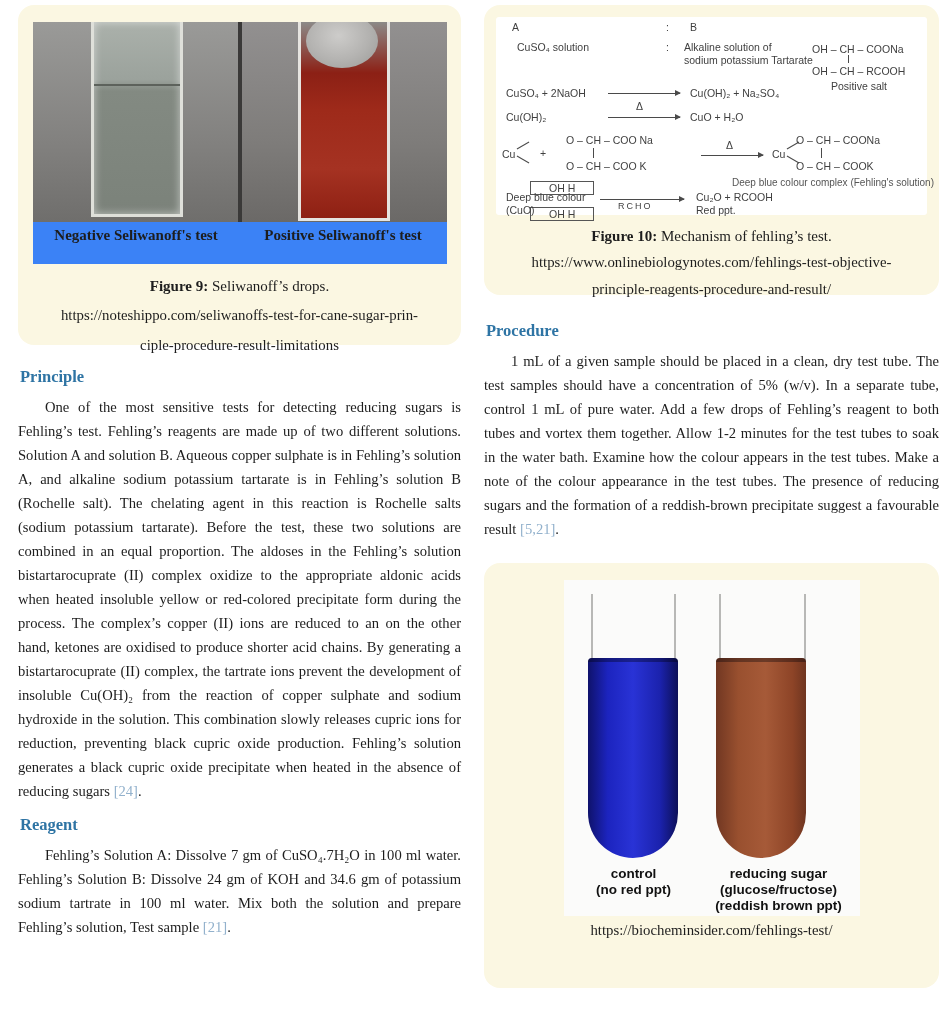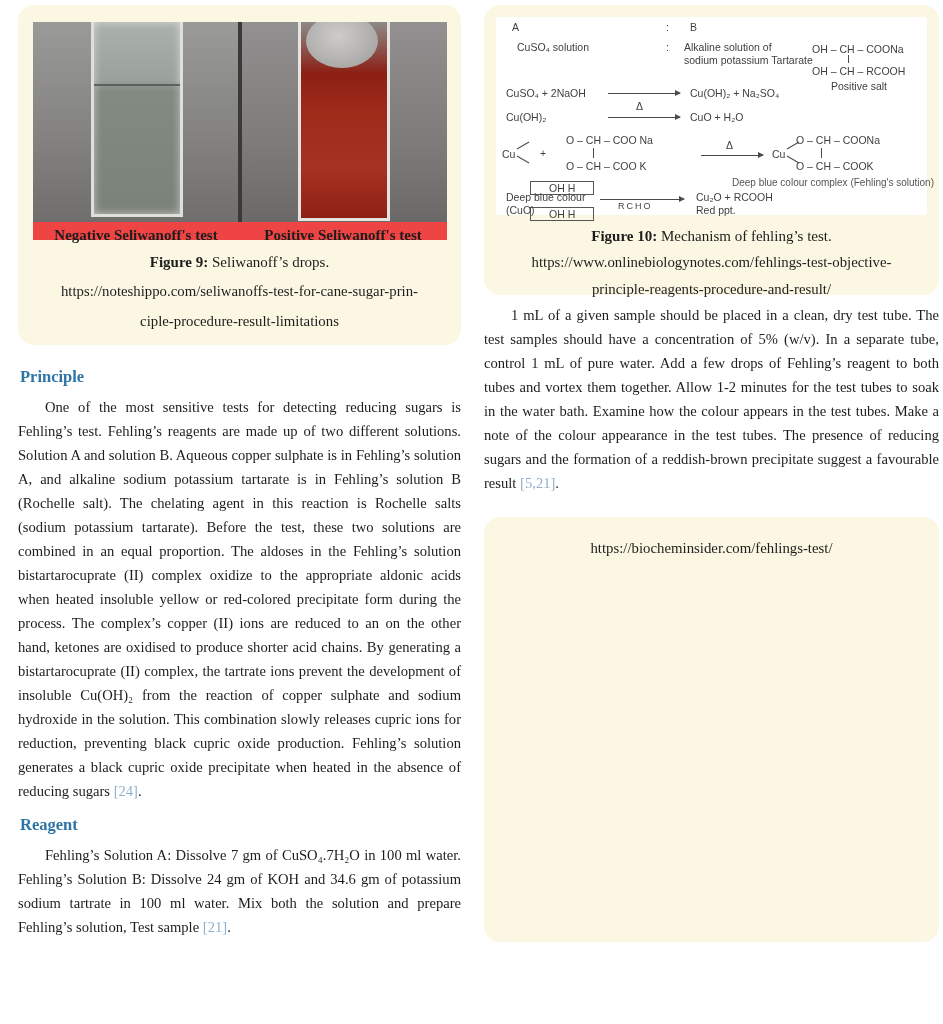--- a/index.html
+++ b/index.html
@@ -33,21 +33,21 @@
   .cuvette-neg { position:absolute; left:58px; top:0; width:86px; height:192px;
     border:3px solid #dfe0da; border-top:none;
     background:linear-gradient(180deg,#abb1ab 0%,#9ba29c 30%,#838a82 36%,#7b827a 100%);
     box-shadow:inset 0 0 8px rgba(255,255,255,0.55); }
   .cuvette-neg::after { content:""; position:absolute; left:0; right:0; top:62px; height:2px; background:#5d625c; }
   .cuvette-pos { position:absolute; left:58px; top:0; width:86px; height:196px;
     border:3px solid #e6e4e0; border-top:none; overflow:hidden;
     background:linear-gradient(180deg,#8c8a88 0%,#8c2015 26%,#9e2a1a 45%,#a53222 75%,#8e2013 100%); }
   .foam { position:absolute; left:5px; top:-8px; width:72px; height:54px; border-radius:50%;
     background:radial-gradient(ellipse at 45% 40%, #cdccca 0%, #b3b2b0 55%, #9a9996 100%); }
-  .photo9-labels { height:18px; background:#ef4444; display:flex; font-weight:bold; font-size:15px; }
+  .photo9-labels { height:42px; background:#3b82f6; display:flex; font-weight:bold; font-size:15px; }
   .photo9-labels .lbl { width:50%; text-align:center; line-height:26px; }
 
   
   #fig10 { height:290px; padding-top:12px; }
   .diagram { position:relative; width:431px; height:198px; margin:0 auto; background:#ffffff;
     font-family:"Liberation Sans","DejaVu Sans",sans-serif; font-size:10.5px; color:#3f3f3f; border-radius:3px; }
   .dg { position:absolute; white-space:nowrap; }
   .boxed { border:1px solid #555; padding:0 18px;margin-top:48px; }
   .arr { position:absolute; height:1px; background:#4a4a4a; }
   .arr::after { content:""; position:absolute; right:-1px; top:-3px; width:0; height:0;
@@ -175,21 +175,39 @@
     <div class="fig-caption" style="margin-top:8px; line-height:26px;">
       <b>Figure 10:</b>
       <span>Mechanism of fehling’s test.</span>
     </div>
     <div class="fig-url" style="line-height:27px;">
       <div>https://www.onlinebiologynotes.com/fehlings-test-objective-</div>
       <div>principle-reagents-procedure-and-result/</div>
     </div>
   </div>
 
+  <div class="sect-heading" style="margin-top:26px;">Procedure</div>
   <p class="body-para"><span>1 mL of a given sample should be placed in a clean, dry test tube. The test samples should have a concentration of 5% (w/v). In a separate tube, control 1 mL of pure water. Add a few drops of Fehling’s reagent to both tubes and vortex them together. Allow 1-2 minutes for the test tubes to soak in the water bath. Examine how the colour appears in the test tubes. Make a note of the colour appearance in the test tubes. The presence of reducing sugars and the formation of a reddish-brown precipitate suggest a favourable result</span> <span class="cite">[5,21]</span><span>.</span></p>
 
   <div class="panel" id="fig11">
+    <div class="photo11">
+      <div class="glassline" style="left:27px;"></div>
+      <div class="glassline" style="left:110px;"></div>
+      <div class="glassline" style="left:155px;"></div>
+      <div class="glassline" style="left:240px;"></div>
+      <div class="tube" id="tube-blue"></div>
+      <div class="tube" id="tube-brown"></div>
+      <div class="label11" id="label-control">
+        <div>control</div>
+        <div>(no red ppt)</div>
+      </div>
+      <div class="label11" id="label-sugar">
+        <div>reducing sugar</div>
+        <div>(glucose/fructose)</div>
+        <div>(reddish brown ppt)</div>
+      </div>
+    </div>
     <div class="fig-url" style="line-height:28px;">
       <div>https://biocheminsider.com/fehlings-test/</div>
     </div>
   </div>
 
 </div>
 
 </body></html>

